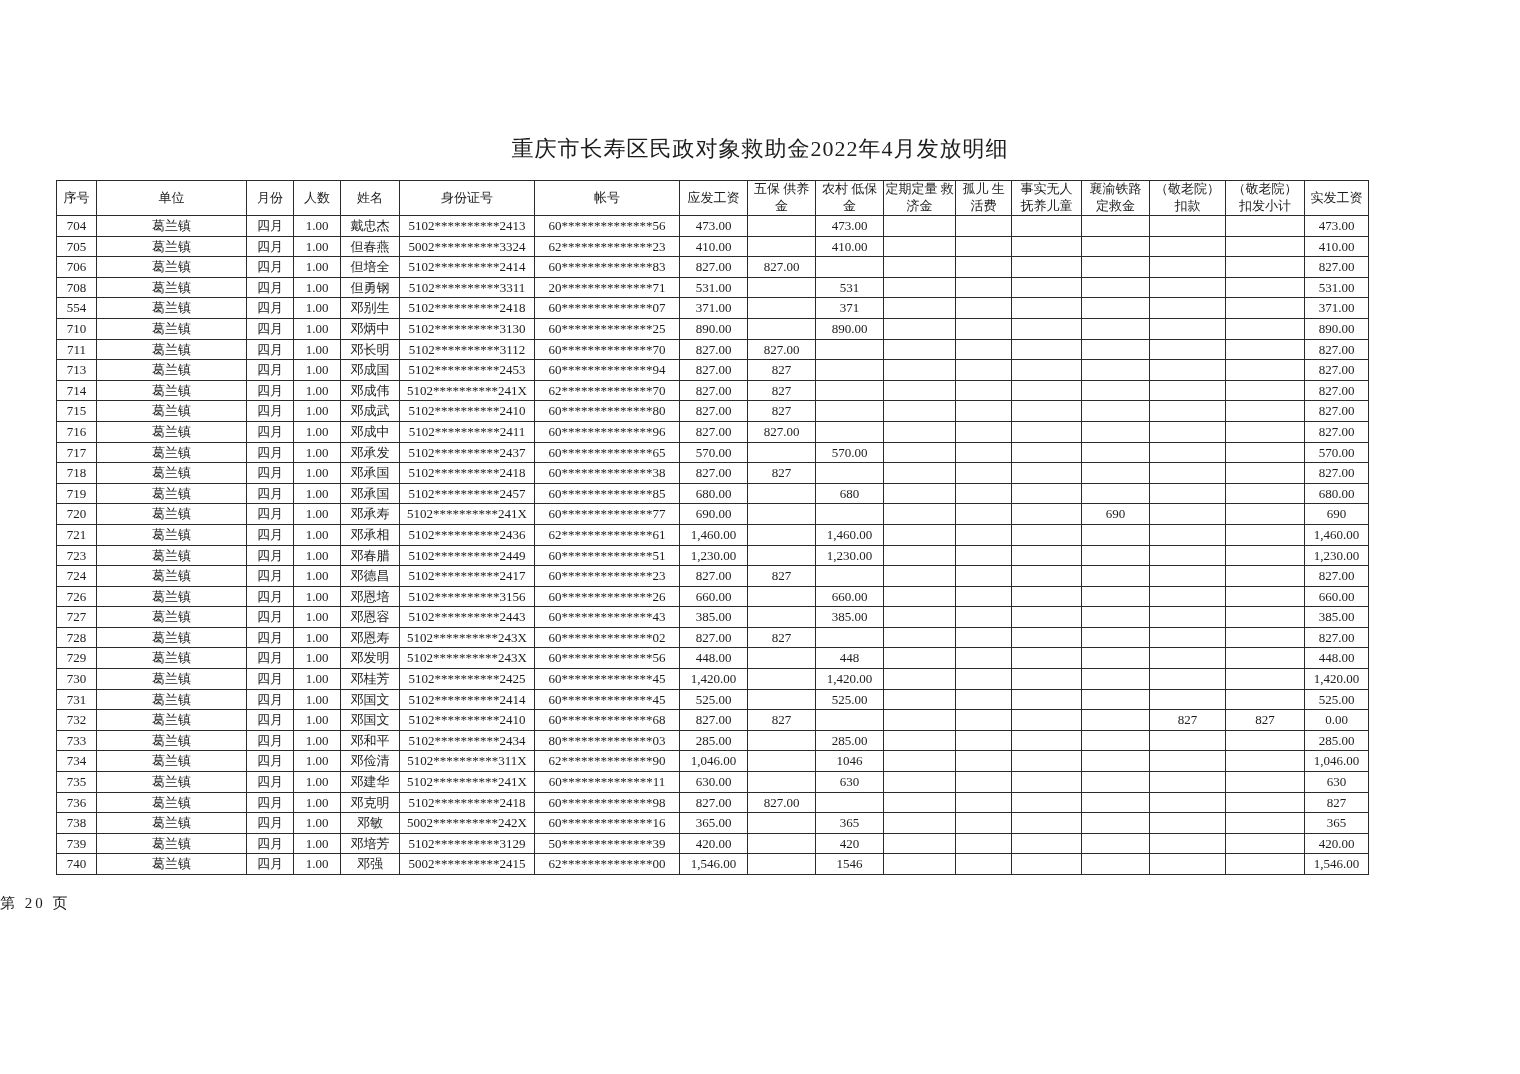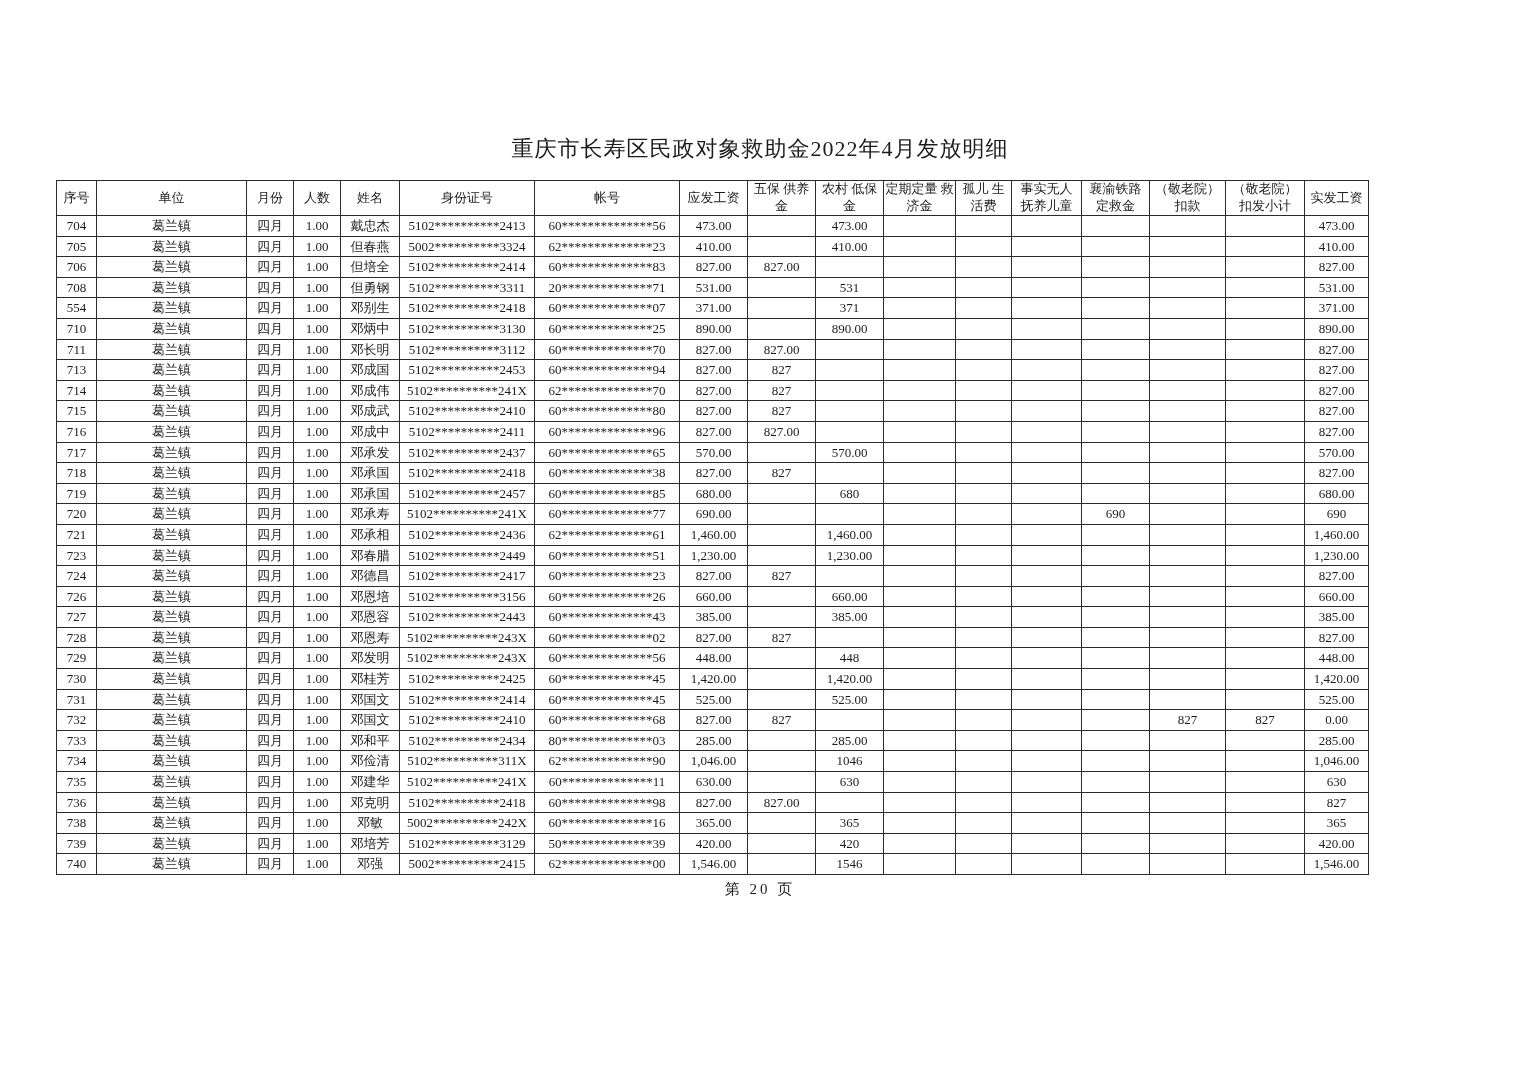--- a/index.html
+++ b/index.html
@@ -43,23 +43,23 @@
   }
   table.grid td {
     font-size: 13px;
     height: 19.6px;
     line-height: 19.6px;
     padding: 0 1px;
     white-space: nowrap;
     overflow: hidden;
   }
   .page-footer {
-    text-align: center;
+    text-align: left;
     font-size: 15px;
-    margin-top: 5px;
+    margin-top: 19px;
     letter-spacing: 3px;
   }
 </style>
 </head>
 <body>
 
 <div>
   <h1 class="doc-title">重庆市长寿区民政对象救助金2022年4月发放明细</h1>
 
   <table class="grid">

